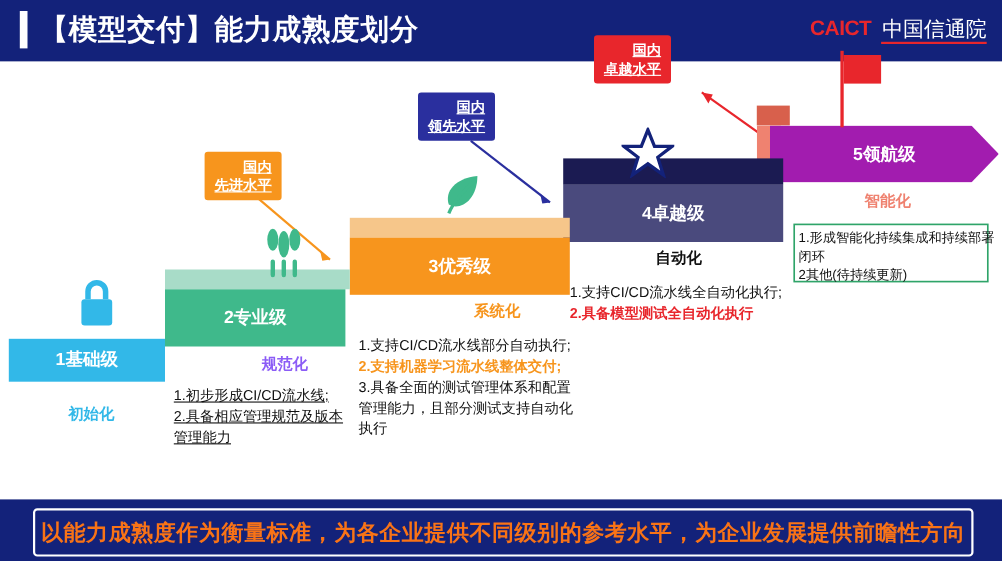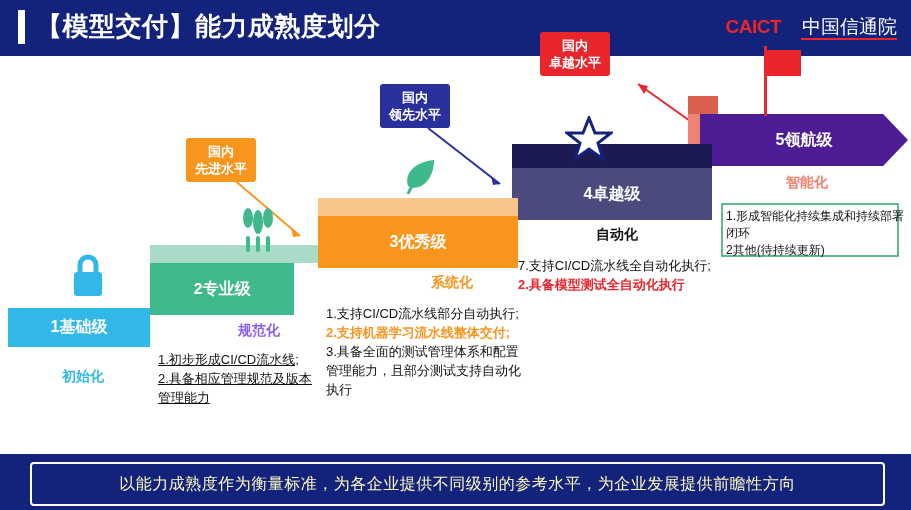--- a/index.html
+++ b/index.html
@@ -13,51 +13,51 @@
     position:absolute;left:0;top:0;width:911px;height:56px;background:#13227a;
   }
   .header-accent{
     position:absolute;left:18px;top:10px;width:7px;height:34px;background:#ffffff;
   }
   .header-title{
     position:absolute;left:36px;top:9px;color:#ffffff;font-size:26px;font-weight:bold;
     letter-spacing:0.5px;white-space:nowrap;
   }
   .logo{
-    position:absolute;right:14px;top:14px;display:flex;align-items:center;gap:21px;
+    position:absolute;right:14px;top:14px;display:flex;align-items:center;gap:10px;
   }
   .logo-caict{
     color:#e8262c;font-size:19px;font-weight:bold;letter-spacing:-0.5px;
     font-family:"Liberation Sans",sans-serif;
   }
   .logo-cn{color:#ffffff;font-size:19px;font-weight:normal;}
   .logo-underline{
     position:absolute;right:14px;top:38px;width:96px;height:2px;background:#e8262c;
   }
   
   .canvas{position:absolute;left:0;top:56px;width:911px;height:398px;background:#fff;}
 
   
   .step{position:absolute;color:#fff;font-weight:bold;display:flex;align-items:center;justify-content:center;}
   .step-label{font-size:16px;}
 
   
   .s1{left:8px;top:252px;width:142px;height:39px;background:#32b8e8;}
   
-  .s2{left:150px;top:207px;width:144px;height:52px;background:#3fb98b;font-family:Liberation Mono, monospace;}
+  .s2{left:150px;top:207px;width:164px;height:52px;background:#3fb98b;}
   .s2-shadow{position:absolute;left:150px;top:189px;width:168px;height:18px;background:#a8dcc8;}
   
   .s3{left:318px;top:160px;width:200px;height:52px;background:#f7951d;}
   .s3-shadow{position:absolute;left:318px;top:142px;width:200px;height:18px;background:#f6c68a;}
   
   .s4{left:512px;top:112px;width:200px;height:52px;background:#4a4a7d;}
   .s4-shadow{position:absolute;left:512px;top:88px;width:200px;height:24px;background:#1b1b52;}
   
   .s5{
-    left:700px;top:58px;width:208px;height:52px;background:#4c1d95;
+    left:700px;top:58px;width:208px;height:52px;background:#a21caf;
     clip-path:polygon(0 0, 88% 0, 100% 50%, 88% 100%, 0 100%);
   }
   .s5-tail{
     position:absolute;left:688px;top:58px;width:22px;height:52px;background:#ef8270;
     clip-path:polygon(0 0,100% 0,100% 100%,0 100%);
   }
   .s5-shadow{
     position:absolute;left:688px;top:40px;width:30px;height:18px;background:#d8604c;
   }
 
@@ -73,22 +73,22 @@
   .body-text{position:absolute;font-size:13px;color:#111111;line-height:19px;}
   .b1{left:14px;top:340px;width:140px;}
   .b2{left:158px;top:294px;width:162px;text-decoration:underline;}
   .b3{left:326px;top:248px;width:196px;}
   .b4{left:518px;top:200px;width:196px;}
   .b5{left:726px;top:152px;width:180px;font-size:12px;line-height:17px;}
   .orange-txt{color:#f7951d;font-weight:bold;}
   .red-txt{color:#e8262c;font-weight:bold;}
 
   
-  .badge{position:absolute;color:#fff;font-weight:bold;font-size:13px;text-align:center;
-         line-height:17px;padding:5px 9px;border-radius:3px;}
+  .badge{position:absolute;color:#fff;font-weight:bold;font-size:13px;text-align:right;
+         line-height:17px;padding:5px 9px;border-radius:3px;text-decoration:underline;}
   .badge-orange{background:#f7951d;left:186px;top:82px;}
   .badge-blue{background:#2a2f9e;left:380px;top:28px;}
   .badge-red{background:#e8262c;left:540px;top:-24px;}
 
   
   svg.lines{position:absolute;left:0;top:0;width:911px;height:398px;pointer-events:none;}
 
   
   .star{position:absolute;left:565px;top:60px;font-size:42px;color:#13227a;line-height:1;}
 
@@ -102,21 +102,21 @@
   .flag{position:absolute;left:760px;top:-10px;width:44px;height:70px;}
 
   
   .footer{
     position:absolute;left:0;top:454px;width:911px;height:56px;background:#13227a;
   }
   .footer-box{
     position:absolute;left:30px;top:8px;width:851px;height:40px;
     border:2px solid #ffffff;border-radius:4px;display:flex;align-items:center;justify-content:center;
   }
-  .footer-text{color:#fef9c3;font-size:16px;font-weight:normal;letter-spacing:0.5px;}
+  .footer-text{color:#f97316;font-size:20px;font-weight:bold;letter-spacing:0.5px;}
 </style>
 </head>
 <body>
 
 <div class="header">
   <div class="header-accent"></div>
   <div class="header-title">【模型交付】能力成熟度划分</div>
   <div class="logo">
     <span class="logo-caict">CAICT</span>
     <span class="logo-cn">中国信通院</span>
@@ -146,21 +146,21 @@
     <div>1.形成智能化持续集成和持续部署闭环</div>
     <div>2其他(待持续更新)</div>
   </div>
 
   <div class="s4-shadow"></div>
   <div class="step s4">
     <span class="step-label">4卓越级</span>
   </div>
   <div class="sub sub4">自动化</div>
   <div class="body-text b4">
-    <div>7.支持CI/CD流水线全自动化执行;</div>
+    <div>1.支持CI/CD流水线全自动化执行;</div>
     <div class="red-txt">2.具备模型测试全自动化执行</div>
   </div>
 
   <div class="s3-shadow"></div>
   <div class="step s3">
     <span class="step-label">3优秀级</span>
   </div>
   <div class="sub sub3">系统化</div>
   <div class="body-text b3">
     <div>1.支持CI/CD流水线部分自动执行;</div>

